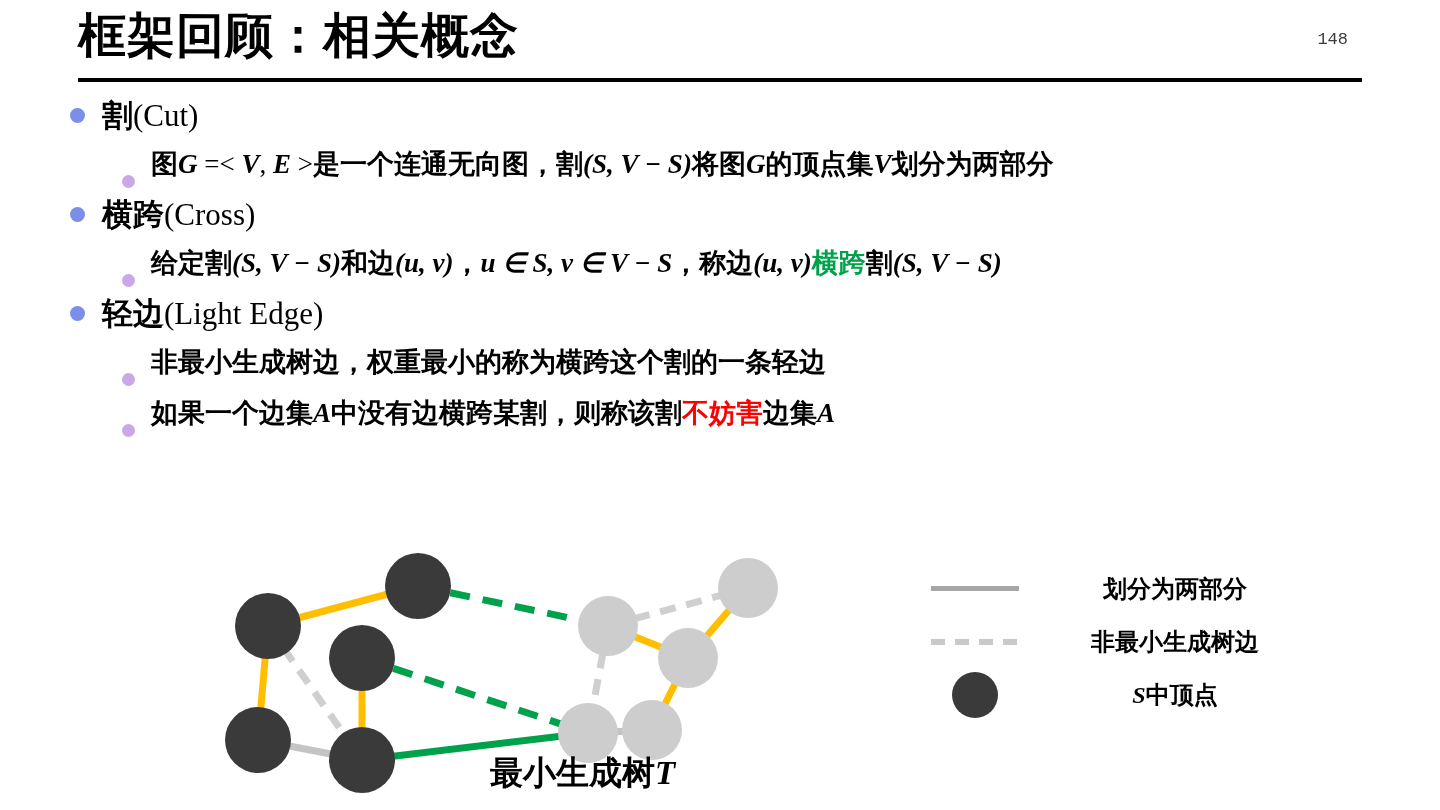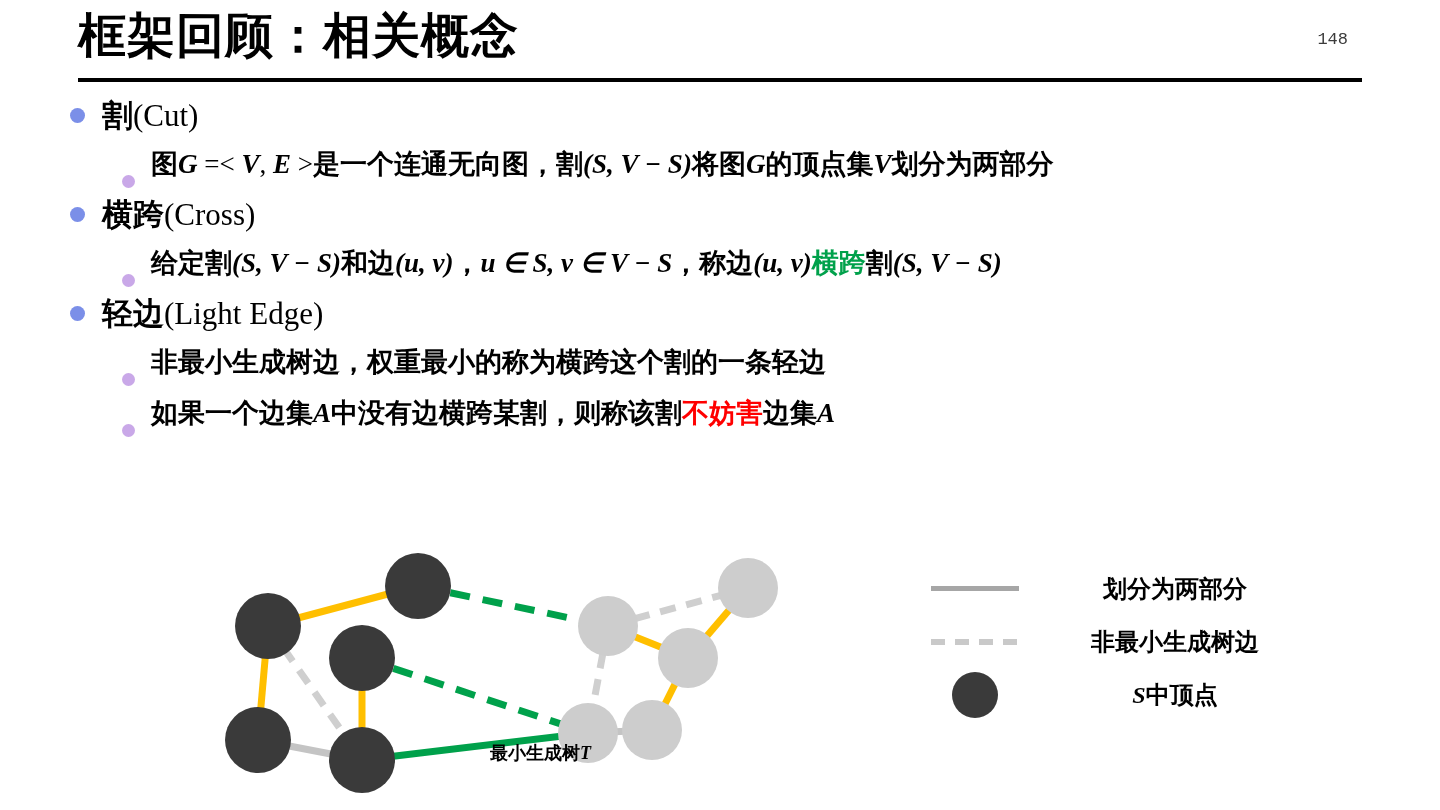--- a/index.html
+++ b/index.html
@@ -116,22 +116,22 @@
     position: absolute;
     left: 190px;
     top: 548px;
     width: 650px;
     height: 262px;
   }
   .figure svg { display: block; }
   .fig-caption {
     position: absolute;
     left: 300px;
-    top: 193px;
-    font-size: 18px;
+    top: 203px;
+    font-size: 33px;
     font-weight: bold;
     white-space: nowrap;
   }
 
   
   .legend {
     position: absolute;
     left: 920px;
     top: 562px;
     width: 400px;

